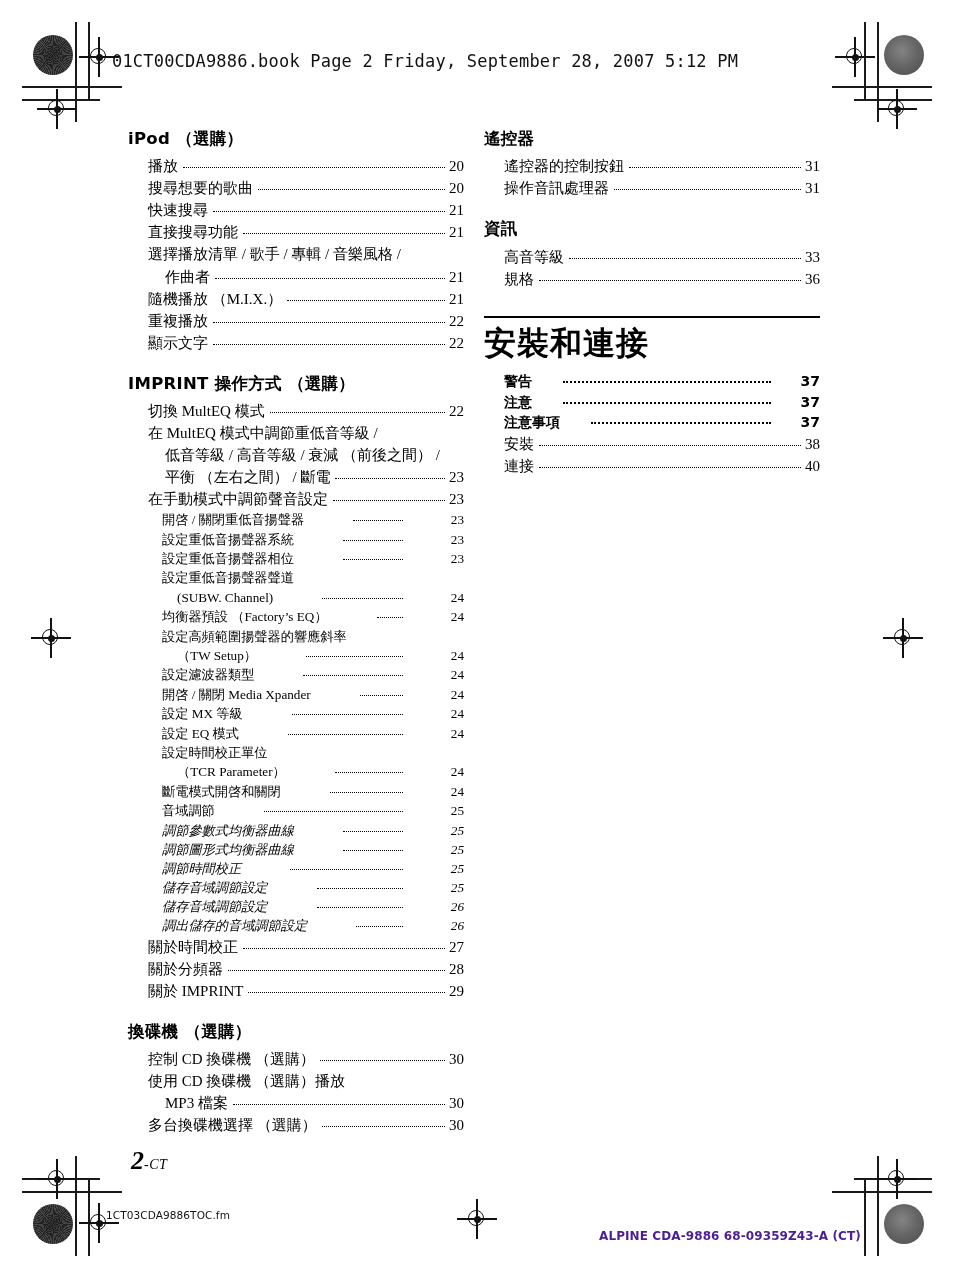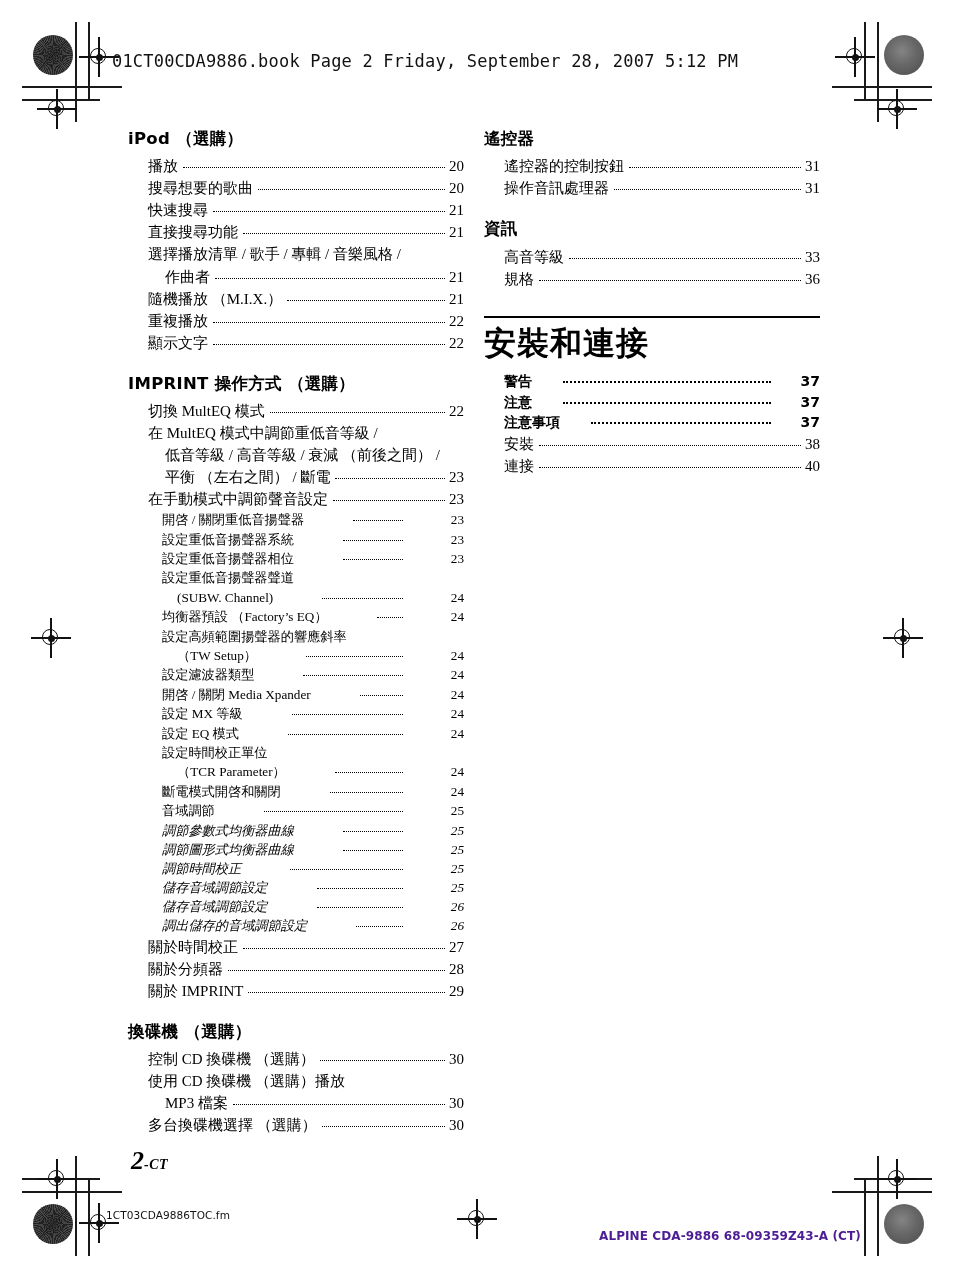--- a/index.html
+++ b/index.html
@@ -157,21 +157,21 @@
     left: 131px;
     top: 1146px;
     font-family: "Liberation Serif", "DejaVu Serif", serif;
     font-style: italic;
     font-weight: bold;
     font-size: 26px;
     color: #000;
   }
   .folio .suffix {
     font-size: 14px;
-    font-weight: bold;
+    font-weight: normal;
     font-style: italic;
     letter-spacing: 0.5px;
   }
 
   .footer-file {
     position: absolute;
     left: 106px;
     top: 1209px;
     font-family: "DejaVu Sans", "Liberation Sans", sans-serif;
     font-size: 10.5px;

